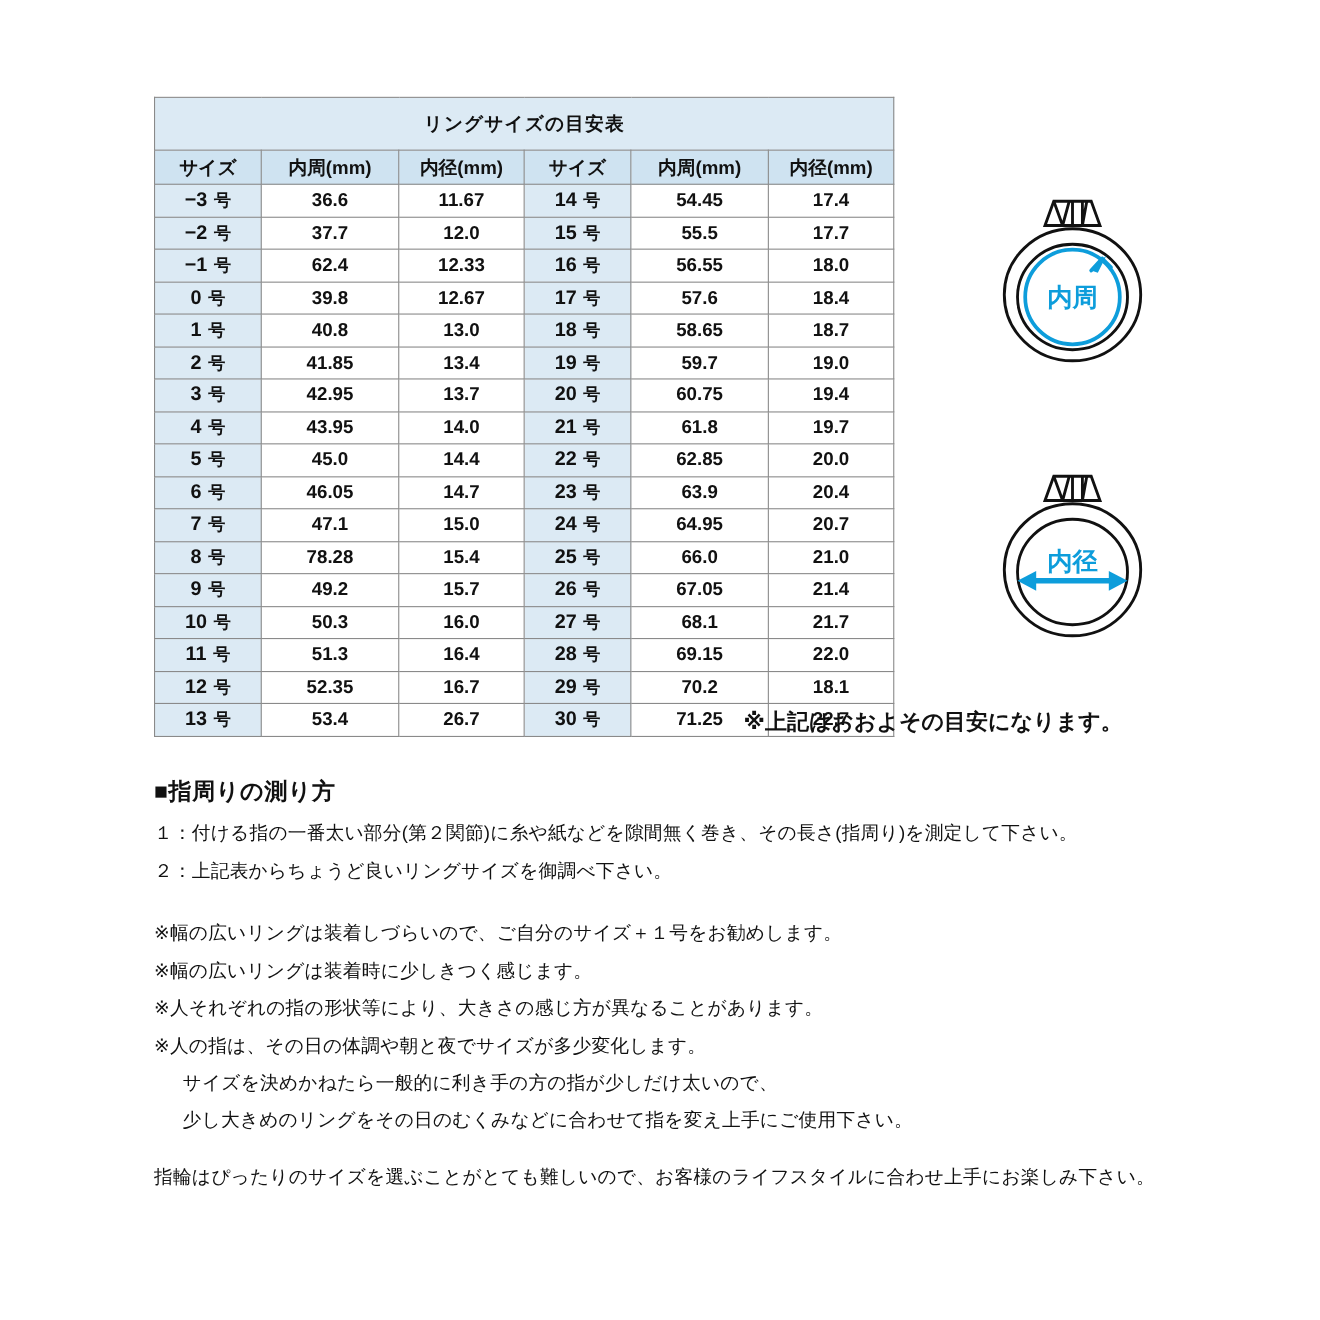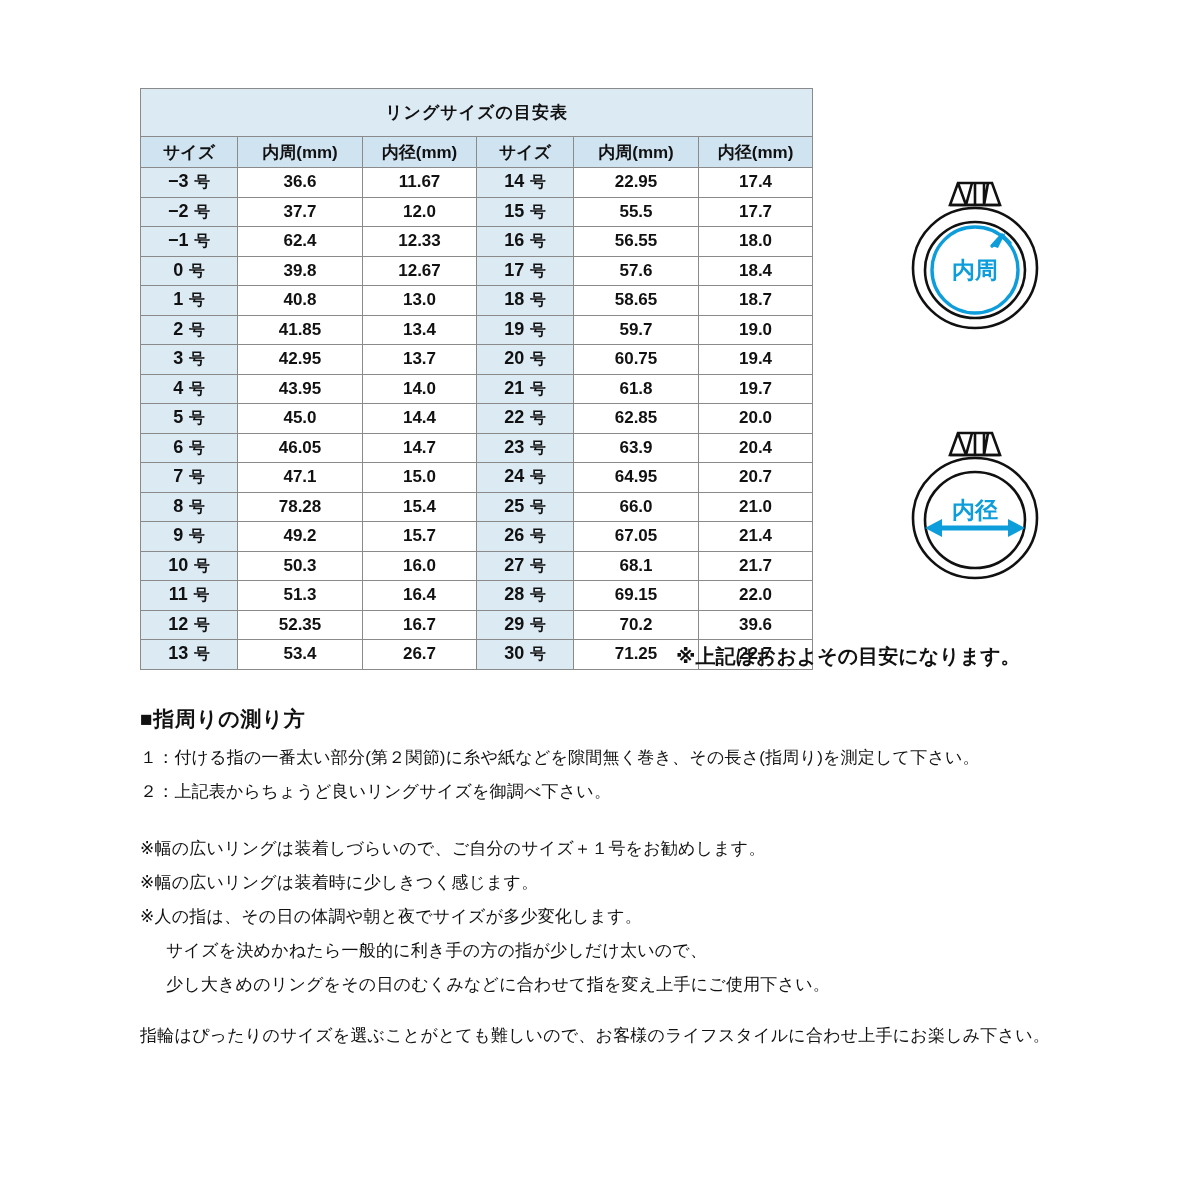--- a/index.html
+++ b/index.html
@@ -144,21 +144,21 @@
             <th class="head-cell">内径(mm)</th>
             <th class="head-cell">サイズ</th>
             <th class="head-cell">内周(mm)</th>
             <th class="head-cell">内径(mm)</th>
           </tr>
           <tr>
             <td class="sizecol"><span class="num">−3</span><span class="go">号</span></td>
             <td class="valcell">36.6</td>
             <td class="valcell">11.67</td>
             <td class="sizecol"><span class="num">14</span><span class="go">号</span></td>
-            <td class="valcell">22.95</td>
+            <td class="valcell">54.45</td>
             <td class="valcell">17.4</td>
           </tr>
           <tr>
             <td class="sizecol"><span class="num">−2</span><span class="go">号</span></td>
             <td class="valcell">37.7</td>
             <td class="valcell">12.0</td>
             <td class="sizecol"><span class="num">15</span><span class="go">号</span></td>
             <td class="valcell">55.5</td>
             <td class="valcell">17.7</td>
           </tr>
@@ -265,21 +265,21 @@
             <td class="sizecol"><span class="num">28</span><span class="go">号</span></td>
             <td class="valcell">69.15</td>
             <td class="valcell">22.0</td>
           </tr>
           <tr>
             <td class="sizecol"><span class="num">12</span><span class="go">号</span></td>
             <td class="valcell">52.35</td>
             <td class="valcell">16.7</td>
             <td class="sizecol"><span class="num">29</span><span class="go">号</span></td>
             <td class="valcell">70.2</td>
-            <td class="valcell">39.6</td>
+            <td class="valcell">18.1</td>
           </tr>
           <tr>
             <td class="sizecol"><span class="num">13</span><span class="go">号</span></td>
             <td class="valcell">53.4</td>
             <td class="valcell">26.7</td>
             <td class="sizecol"><span class="num">30</span><span class="go">号</span></td>
             <td class="valcell">71.25</td>
             <td class="valcell">22.7</td>
           </tr>
         </tbody>
@@ -324,20 +324,21 @@
     </svg>
   </div>
 
   <div class="content">
     <p class="h-mark">■指周りの測り方</p>
     <p class="line">１：付ける指の一番太い部分(第２関節)に糸や紙などを隙間無く巻き、その長さ(指周り)を測定して下さい。</p>
     <p class="line">２：上記表からちょうど良いリングサイズを御調べ下さい。</p>
 
     <p class="line gap-big">※幅の広いリングは装着しづらいので、ご自分のサイズ＋１号をお勧めします。</p>
     <p class="line">※幅の広いリングは装着時に少しきつく感じます。</p>
+    <p class="line">※人それぞれの指の形状等により、大きさの感じ方が異なることがあります。</p>
     <p class="line">※人の指は、その日の体調や朝と夜でサイズが多少変化します。</p>
     <p class="line indent">サイズを決めかねたら一般的に利き手の方の指が少しだけ太いので、</p>
     <p class="line indent">少し大きめのリングをその日のむくみなどに合わせて指を変え上手にご使用下さい。</p>
 
     <p class="line gap-mid">指輪はぴったりのサイズを選ぶことがとても難しいので、お客様のライフスタイルに合わせ上手にお楽しみ下さい。</p>
   </div>
 
 </div>
 
 </body></html>

